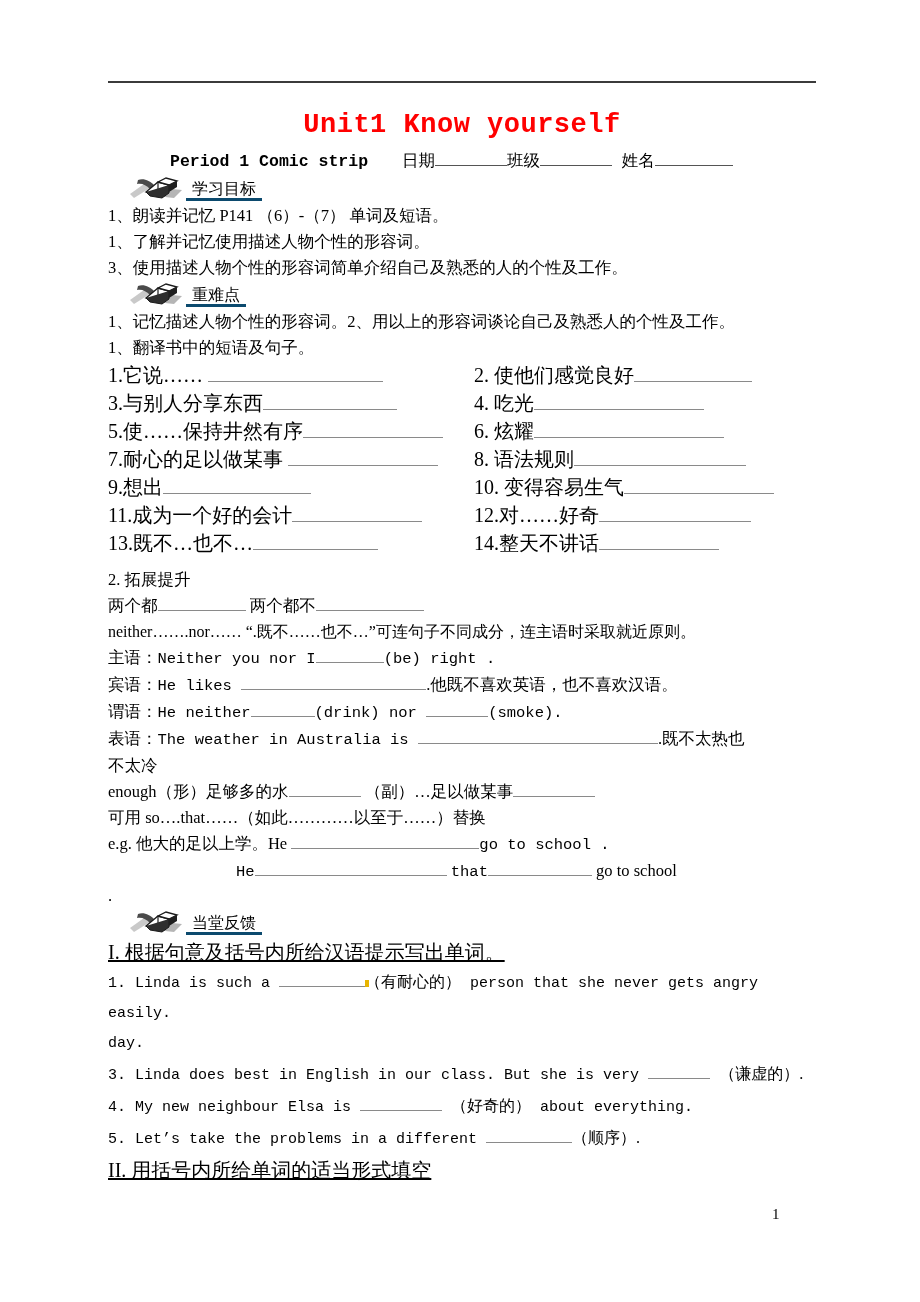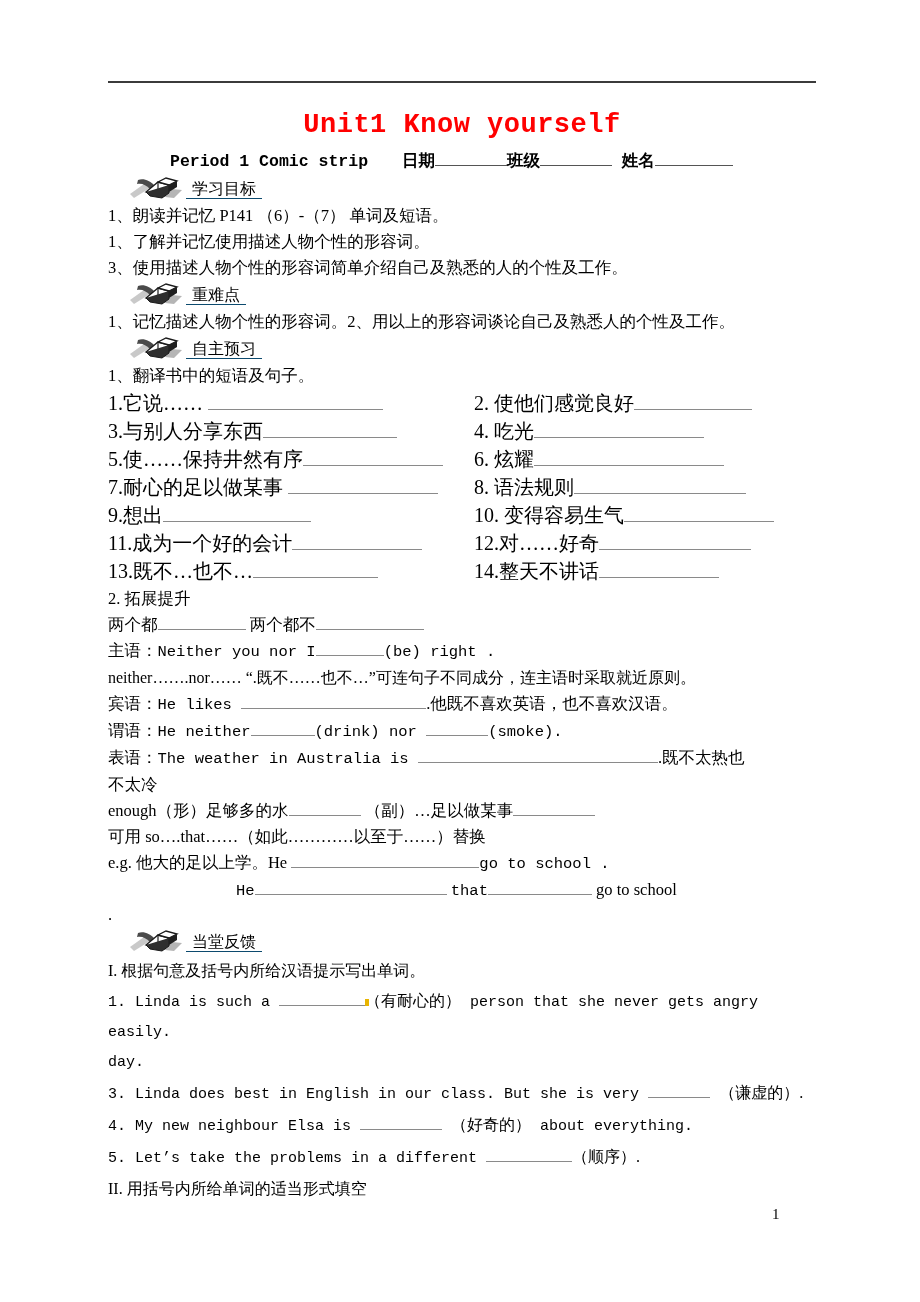--- a/index.html
+++ b/index.html
@@ -49,33 +49,33 @@
   .subtitle-line {
     font-family: "Liberation Mono", "DejaVu Sans Mono", monospace;
     font-size: 16.5px;
     font-weight: bold;
     padding-left: 62px;
     line-height: 26px;
     white-space: nowrap;
   }
   .subtitle-line .cn {
     font-family: "Liberation Serif", "DejaVu Serif", serif;
-    font-weight: bold;
+    font-weight: normal;
     text-align: center;
   }
   .sec-head {
     position: relative;
     height: 28px;
     padding-left: 78px;
     line-height: 28px;
   }
   .sec-head .label {
     font-size: 16px;
     font-family: "Liberation Serif", "DejaVu Serif", serif;
-    border-bottom: 1px solid #0c4a6e;
+    border-bottom: 3px solid #0c4a6e;
     padding: 0 6px 1px 6px;
   }
   .bookicon {
     position: absolute;
     left: 20px;
     top: 1px;
     width: 58px;
     height: 26px;
   }
   .line {
@@ -109,21 +109,21 @@
     vertical-align: baseline;
     margin: 0 -4px 0 0;
   }
   .page-num {
     position: absolute;
     left: 772px;
     top: 1206px;
     font-family: "Liberation Serif", "DejaVu Serif", serif;
     font-size: 15px;
   }
-  .wide-line { line-height: 30px; font-size: 16px; }
+  .wide-line { line-height: 30px; font-size: 20px; text-decoration: underline; }
   .fb-line {
     font-family: "Liberation Mono", "DejaVu Sans Mono", monospace;
     font-size: 15px;
     line-height: 30px;
   }
   .fb-line .cn {
     font-family: "Liberation Serif", "DejaVu Serif", serif;
     font-size: 16px;
   }
   .indent-he { padding-left: 128px; }
@@ -170,33 +170,20 @@
         <path d="M18 16 L30 6 L41 9 L30 19 Z" fill="#ffffff" stroke="#1a1a1a" stroke-width="1.3"></path>
         <path d="M30 6 L41 9 L49 5 L38 2 Z" fill="#ffffff" stroke="#1a1a1a" stroke-width="1.3"></path>
         <path d="M30 19 L30 6" stroke="#1a1a1a" stroke-width="1.2" fill="none"></path>
         <path d="M18 16 L22 20 L34 22 L41 17 L41 9" fill="#2e2e2e" stroke="#1a1a1a" stroke-width="1"></path>
         <path d="M41 9 L49 5 L49 11 L41 16 Z" fill="#1f1f1f"></path>
       </svg>
       <span class="label">重难点</span>
     </div>
     <div class="line">1、记忆描述人物个性的形容词。2、用以上的形容词谈论自己及熟悉人的个性及工作。</div>
 
-    <div class="sec-head">
-      <svg class="bookicon" viewBox="0 0 58 26">
-        <path d="M2 18 L16 8 L22 12 L6 22 Z" fill="#c9c9c9"></path>
-        <path d="M28 20 L46 22 L54 14 L34 12 Z" fill="#b5b5b5"></path>
-        <path d="M10 4 C16 2 22 5 26 9 L22 13 C18 9 14 7 9 8 Z" fill="#4a4a4a"></path>
-        <path d="M18 16 L30 6 L41 9 L30 19 Z" fill="#ffffff" stroke="#1a1a1a" stroke-width="1.3"></path>
-        <path d="M30 6 L41 9 L49 5 L38 2 Z" fill="#ffffff" stroke="#1a1a1a" stroke-width="1.3"></path>
-        <path d="M30 19 L30 6" stroke="#1a1a1a" stroke-width="1.2" fill="none"></path>
-        <path d="M18 16 L22 20 L34 22 L41 17 L41 9" fill="#2e2e2e" stroke="#1a1a1a" stroke-width="1"></path>
-        <path d="M41 9 L49 5 L49 11 L41 16 Z" fill="#1f1f1f"></path>
-      </svg>
-      <span class="label">自主预习</span>
-    </div>
     <div class="line">1、翻译书中的短语及句子。</div>
 
     <div class="two-col">
       <div class="col-l">
         <div class="phr-row"><span>1.</span><span>它说……</span> <span class="blank" style="width:175px"></span></div>
         <div class="phr-row"><span>3.</span><span>与别人分享东西</span><span class="blank" style="width:134px"></span></div>
         <div class="phr-row"><span>5.</span><span>使……保持井然有序</span><span class="blank" style="width:140px"></span></div>
         <div class="phr-row"><span>7.</span><span>耐心的足以做某事</span> <span class="blank" style="width:150px"></span></div>
         <div class="phr-row"><span>9.</span><span>想出</span><span class="blank" style="width:148px"></span></div>
         <div class="phr-row"><span>11.</span><span>成为一个好的会计</span><span class="blank" style="width:130px"></span></div>
@@ -206,32 +193,32 @@
         <div class="phr-row"><span>2.</span>&nbsp;<span>使他们感觉良好</span><span class="blank" style="width:118px"></span></div>
         <div class="phr-row"><span>4.</span>&nbsp;<span>吃光</span><span class="blank" style="width:170px"></span></div>
         <div class="phr-row"><span>6.</span>&nbsp;<span>炫耀</span><span class="blank" style="width:190px"></span></div>
         <div class="phr-row"><span>8.</span>&nbsp;<span>语法规则</span><span class="blank" style="width:172px"></span></div>
         <div class="phr-row"><span>10.</span>&nbsp;<span>变得容易生气</span><span class="blank" style="width:150px"></span></div>
         <div class="phr-row"><span>12.</span><span>对……好奇</span><span class="blank" style="width:152px"></span></div>
         <div class="phr-row"><span>14.</span><span>整天不讲话</span><span class="blank" style="width:120px"></span></div>
       </div>
     </div>
 
-    <div class="line" style="margin-top:1px">2. 拓展提升</div>
+    <div class="line" style="margin-top:10px">2. 拓展提升</div>
 
     <div class="line">
       <span>两个都</span><span class="blank" style="width:88px"></span>
       <span>两个都不</span><span class="blank" style="width:108px"></span>
     </div>
 
+    <div class="line" style="font-size:16px">neither…….nor…… “.既不……也不…”可连句子不同成分，连主语时采取就近原则。</div>
+
     <div class="line">
       <span>主语：</span><span class="mono">Neither you nor I</span><span class="blank" style="width:68px"></span><span class="mono">(be) right .</span>
     </div>
-
-    <div class="line" style="font-size:16px">neither…….nor…… “.既不……也不…”可连句子不同成分，连主语时采取就近原则。</div>
     <div class="line">
       <span>宾语：</span><span class="mono">He likes </span><span class="blank" style="width:185px"></span><span>.他既不喜欢英语，也不喜欢汉语。</span>
     </div>
     <div class="line">
       <span>谓语：</span><span class="mono">He neither</span><span class="blank" style="width:64px"></span><span class="mono">(drink) nor </span><span class="blank" style="width:62px"></span><span class="mono">(smoke).</span>
     </div>
     <div class="line">
       <span>表语：</span><span class="mono">The weather in Australia is </span><span class="blank" style="width:240px"></span><span>.既不太热也</span>
     </div>
     <div class="line">不太冷</div>

